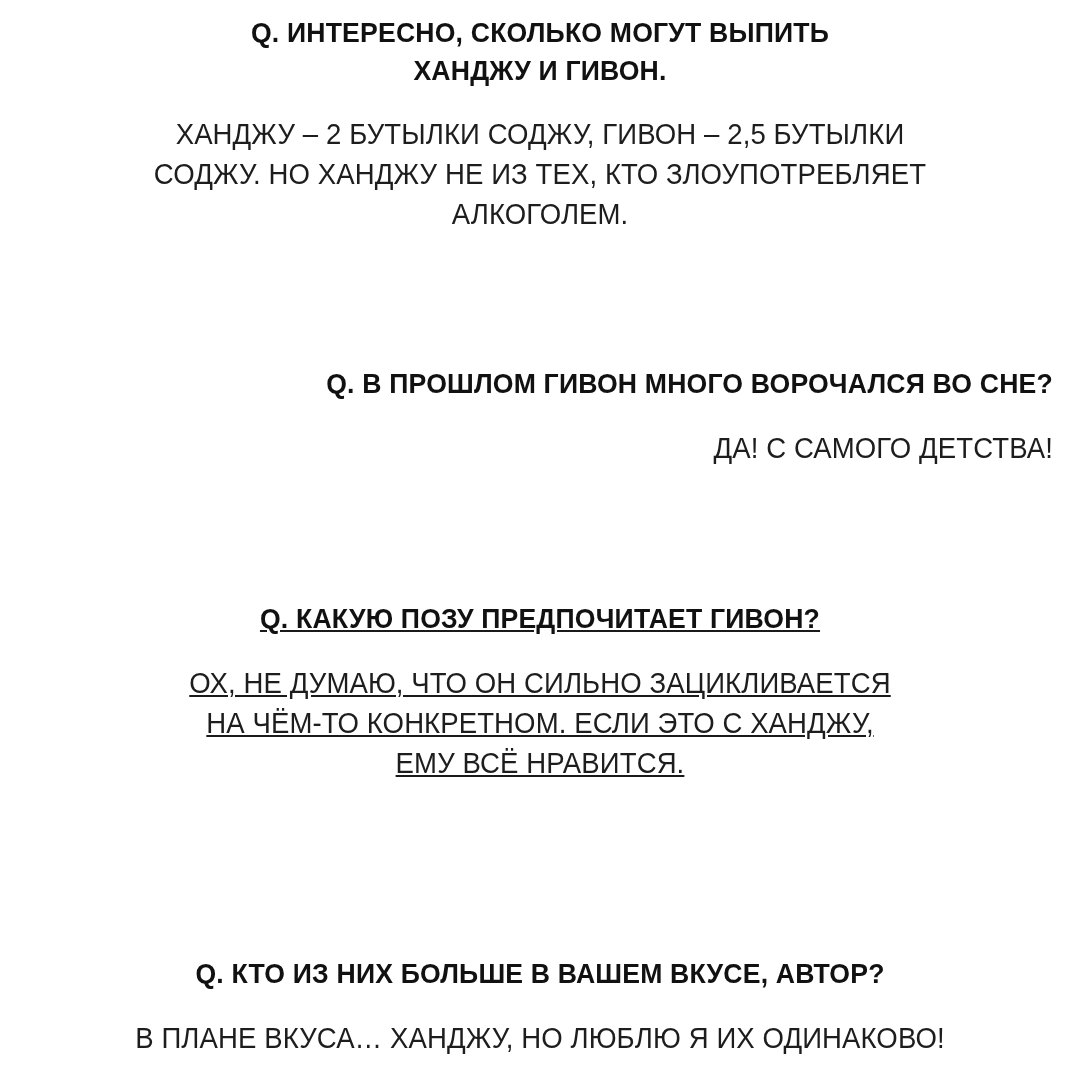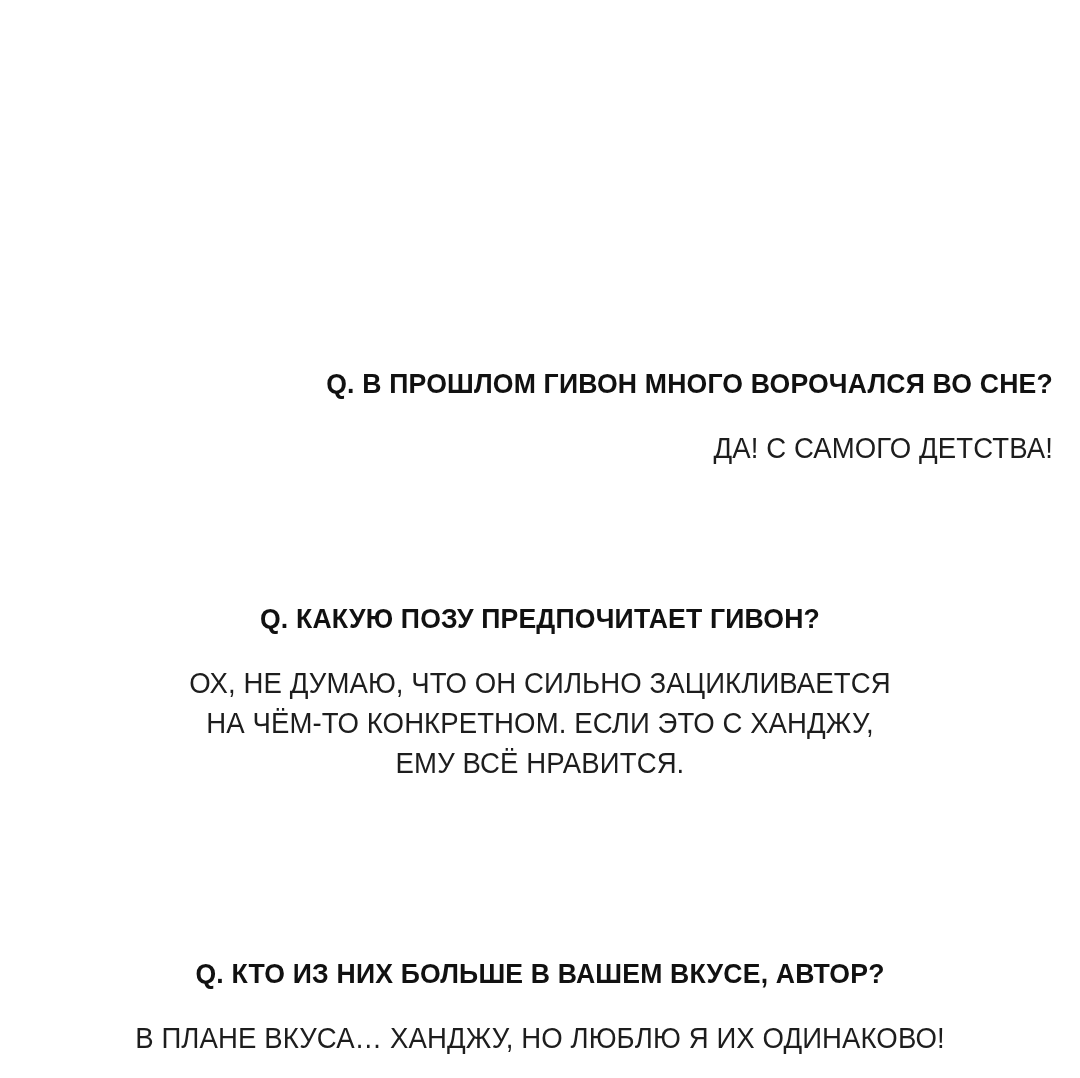--- a/index.html
+++ b/index.html
@@ -58,31 +58,38 @@
     white-space: pre-line;
   }
 
   
   #block-1 { top: 14px; }
   #block-1 .qa-answer { margin-top: 24px; }
 
   #block-2 { top: 365px; text-align: right; }
   #block-2 .qa-answer { margin-top: 25px; }
 
-  #block-3 { top: 600px; }
+  #block-3 { top: 600px; text-decoration: underline; }
   #block-3 .qa-answer { margin-top: 25px; }
 
   #block-4 { top: 955px; }
   #block-4 .qa-answer { margin-top: 25px; }
 </style>
 </head>
 <body>
 
 <div class="page">
 
+  <section class="qa-block" id="block-1">
+    <p class="qa-question">Q. ИНТЕРЕСНО, СКОЛЬКО МОГУТ ВЫПИТЬ
+ХАНДЖУ И ГИВОН.</p>
+    <p class="qa-answer">ХАНДЖУ – 2 БУТЫЛКИ СОДЖУ, ГИВОН – 2,5 БУТЫЛКИ
+СОДЖУ. НО ХАНДЖУ НЕ ИЗ ТЕХ, КТО ЗЛОУПОТРЕБЛЯЕТ
+АЛКОГОЛЕМ.</p>
+  </section>
 
   <section class="qa-block" id="block-2">
     <p class="qa-question">Q. В ПРОШЛОМ ГИВОН МНОГО ВОРОЧАЛСЯ ВО СНЕ?</p>
     <p class="qa-answer">ДА! С САМОГО ДЕТСТВА!</p>
   </section>
 
   <section class="qa-block" id="block-3">
     <p class="qa-question">Q. КАКУЮ ПОЗУ ПРЕДПОЧИТАЕТ ГИВОН?</p>
     <p class="qa-answer">ОХ, НЕ ДУМАЮ, ЧТО ОН СИЛЬНО ЗАЦИКЛИВАЕТСЯ
 НА ЧЁМ-ТО КОНКРЕТНОМ. ЕСЛИ ЭТО С ХАНДЖУ,

